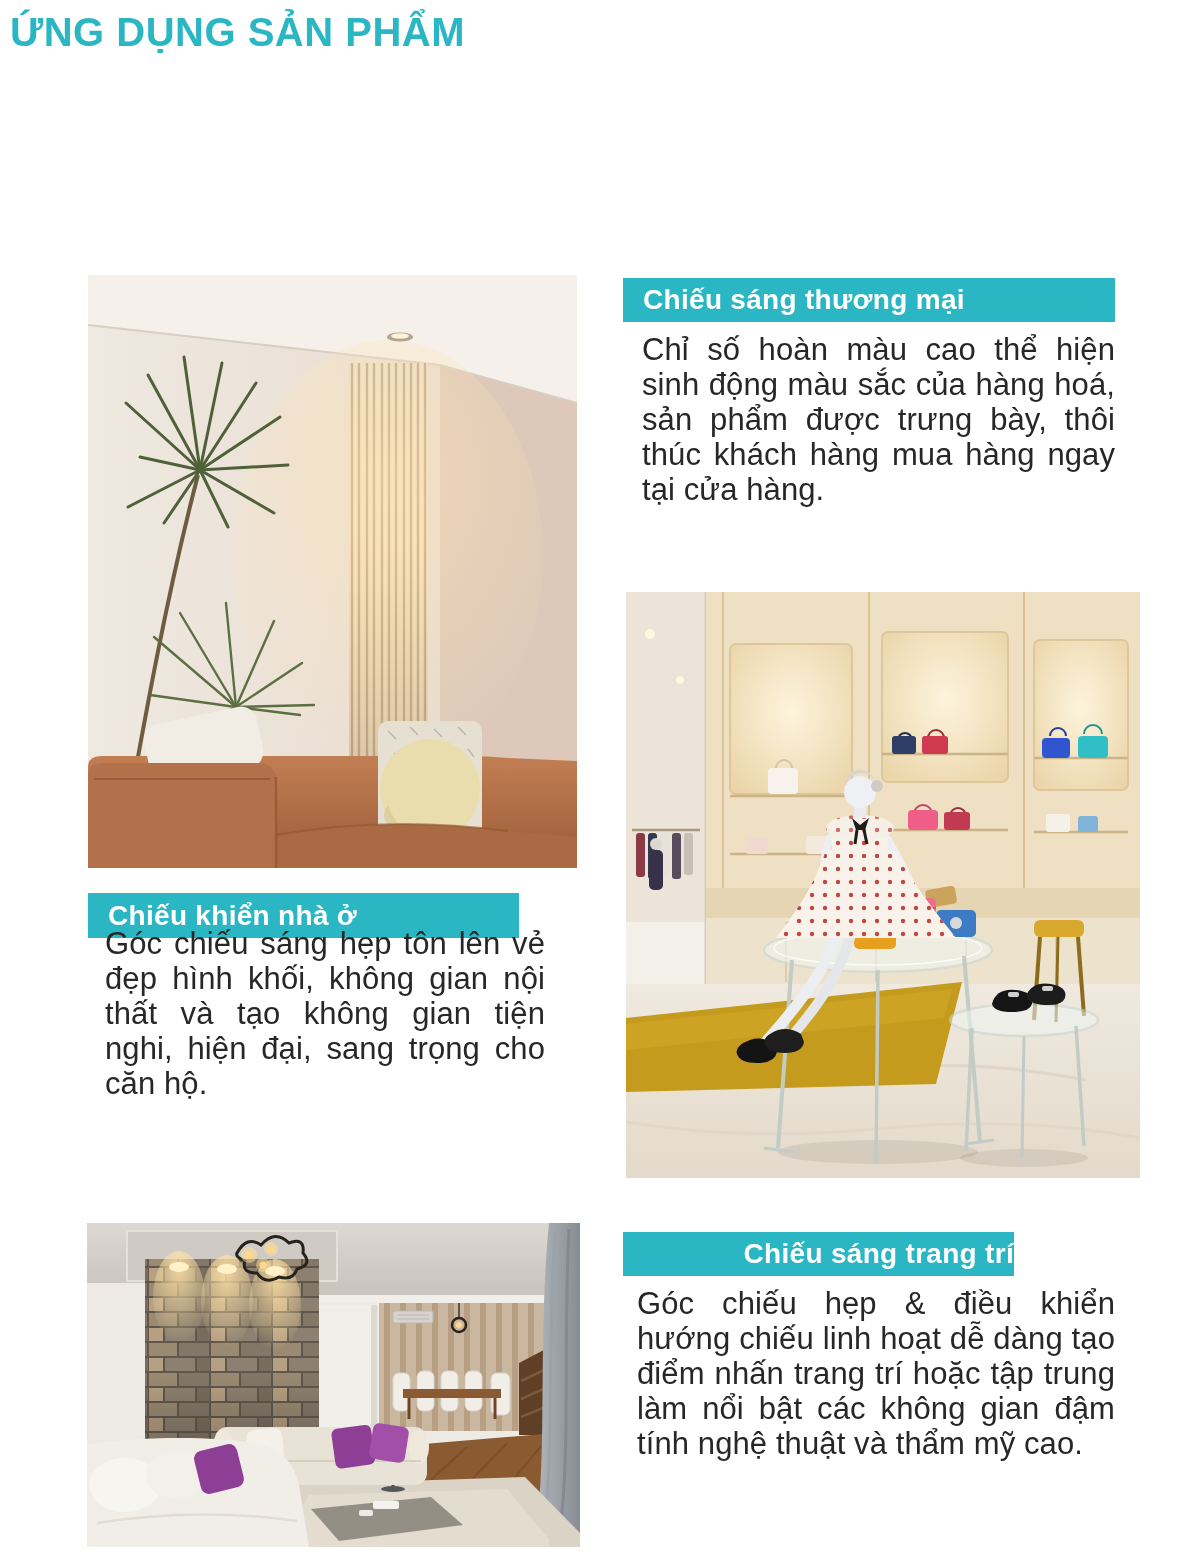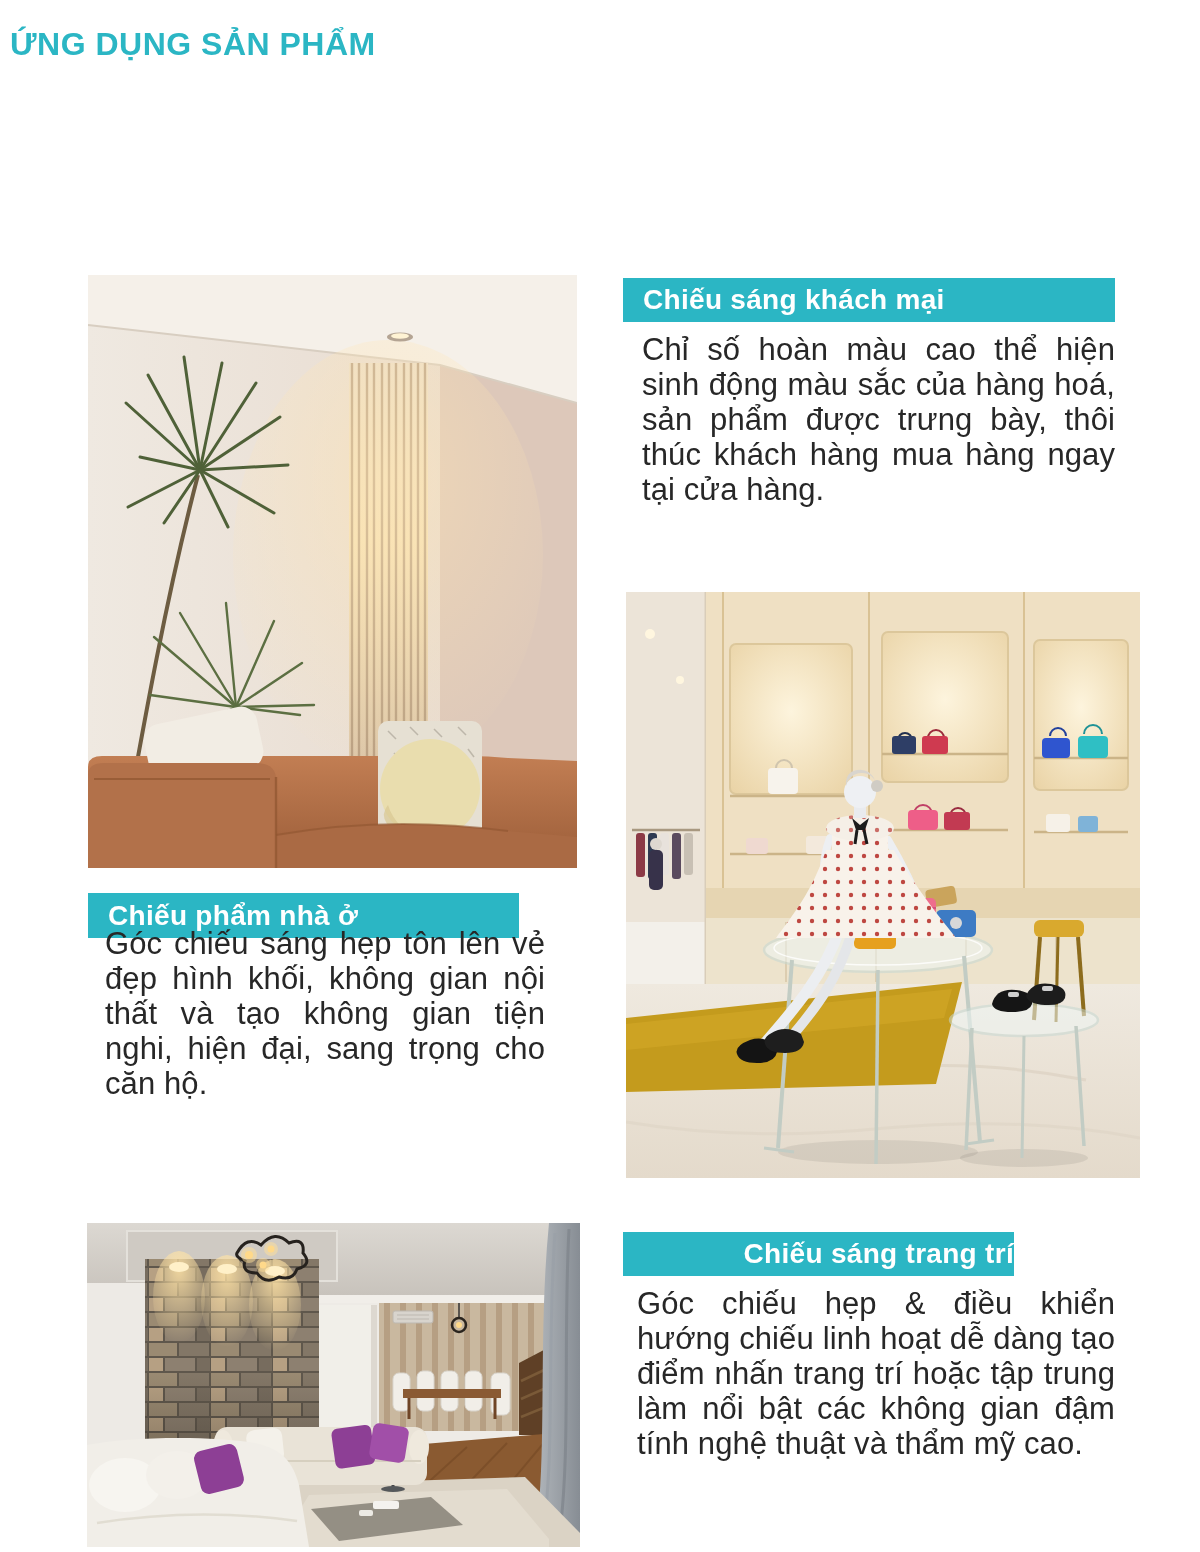--- a/index.html
+++ b/index.html
@@ -4,22 +4,22 @@
 <style>
   html,body{margin:0;padding:0;}
   body{
     width:1200px;height:1552px;position:relative;background:#ffffff;
     font-family:"Liberation Sans", sans-serif;
     -webkit-font-smoothing:antialiased;
     color:var(--text,#272727);
   }
   .abs{position:absolute;}
   .page-title{
-    left:10px;top:26px;
-    font-size:32px;font-weight:800;letter-spacing:.5px;
+    left:10px;top:10px;
+    font-size:40px;font-weight:800;letter-spacing:.5px;
     color:var(--accent,#2bb6c4);
     white-space:nowrap;
   }
   .intro{left:10px;top:72px;width:1110px;}
   .intro .line{font-size:35px;line-height:46px;letter-spacing:.2px;color:var(--text,#272727);white-space:nowrap;}
   .bar{
     background:var(--accent,#2bb6c4);color:#ffffff;
     font-weight:bold;font-size:28px;line-height:44px;height:44px;
     padding-left:20px;box-sizing:border-box;letter-spacing:.3px;
     white-space:nowrap;overflow:hidden;
@@ -153,21 +153,21 @@
 
     <path d="M0,593 L0,500 Q0,488 16,488 L168,488 Q186,488 188,502 L188,593 Z" fill="#b2714a"></path>
     <line x1="6" y1="504" x2="182" y2="504" stroke="#8f5530" stroke-width="2" opacity="0.7"></line>
     <path d="M188,593 L188,560 Q300,540 420,556 L489,562 L489,593 Z" fill="#aa6a44"></path>
     <path d="M188,560 Q300,540 420,556" fill="none" stroke="#8f5530" stroke-width="2" opacity="0.6"></path>
     <line x1="188" y1="502" x2="188" y2="593" stroke="#8f5530" stroke-width="2.4" opacity="0.7"></line>
   </g>
 </svg>
 </div>
 
-<div id="bar-commercial" class="abs bar">Chiếu sáng khách mại</div>
+<div id="bar-commercial" class="abs bar">Chiếu sáng thương mại</div>
 <div id="body-commercial" class="abs body-text">Chỉ số hoàn màu cao thể hiện sinh động màu sắc của hàng hoá, sản phẩm được trưng bày, thôi thúc khách hàng mua hàng ngay tại cửa hàng.</div>
 
 <div id="fig-store" class="abs photo" role="img" aria-label="Cửa hàng thời trang sang trọng: ma-nơ-canh ngồi trên bàn kính, túi xách nhiều màu trưng bày trên kệ có đèn chiếu sáng, thảm vàng">
 <svg viewBox="0 0 514 586" preserveAspectRatio="none">
   <defs>
     <radialGradient id="g2niche" cx="0.5" cy="0.45" r="0.75">
       <stop offset="0" stop-color="#fdf4dd"></stop>
           <stop offset="1" stop-color="#e9d2a4"></stop>
     </radialGradient>
     <linearGradient id="g2floor" x1="0" y1="0" x2="0" y2="1">
@@ -314,21 +314,21 @@
     <g>
       <path d="M366,412 q4,-16 24,-14 q18,2 16,14 q-2,8 -20,8 q-18,0 -20,-8 z" fill="#151515"></path>
       <path d="M400,404 q6,-15 25,-12 q17,3 14,14 q-3,8 -20,7 q-17,-1 -19,-9 z" fill="#1c1c1c"></path>
       <rect x="382" y="400" width="11" height="5" rx="2" fill="#cfcfcf"></rect>
       <rect x="416" y="394" width="11" height="5" rx="2" fill="#cfcfcf"></rect>
     </g>
   </g>
 </svg>
 </div>
 
-<div id="bar-residential" class="abs bar">Chiếu phẩm nhà ở</div>
+<div id="bar-residential" class="abs bar">Chiếu khiển nhà ở</div>
 <div id="body-residential" class="abs body-text">Góc chiếu sáng hẹp tôn lên vẻ đẹp hình khối, không gian nội thất và tạo không gian tiện nghi, hiện đại, sang trọng cho căn hộ.</div>
 
 <div id="fig-stonewall" class="abs photo" role="img" aria-label="Phòng khách hiện đại: tường đá được đèn downlight tạo điểm nhấn, sofa trắng gối tím, khu bàn ăn phía sau">
 <svg viewBox="0 0 493 324" preserveAspectRatio="none">
   <defs>
     <linearGradient id="g3ceil" x1="0" y1="0" x2="0" y2="1">
       <stop offset="0" stop-color="#dcd8d2"></stop>
           <stop offset="1" stop-color="#c8c3bc"></stop>
     </linearGradient>
     <radialGradient id="g3spot" cx="0.5" cy="0.2" r="0.8">

